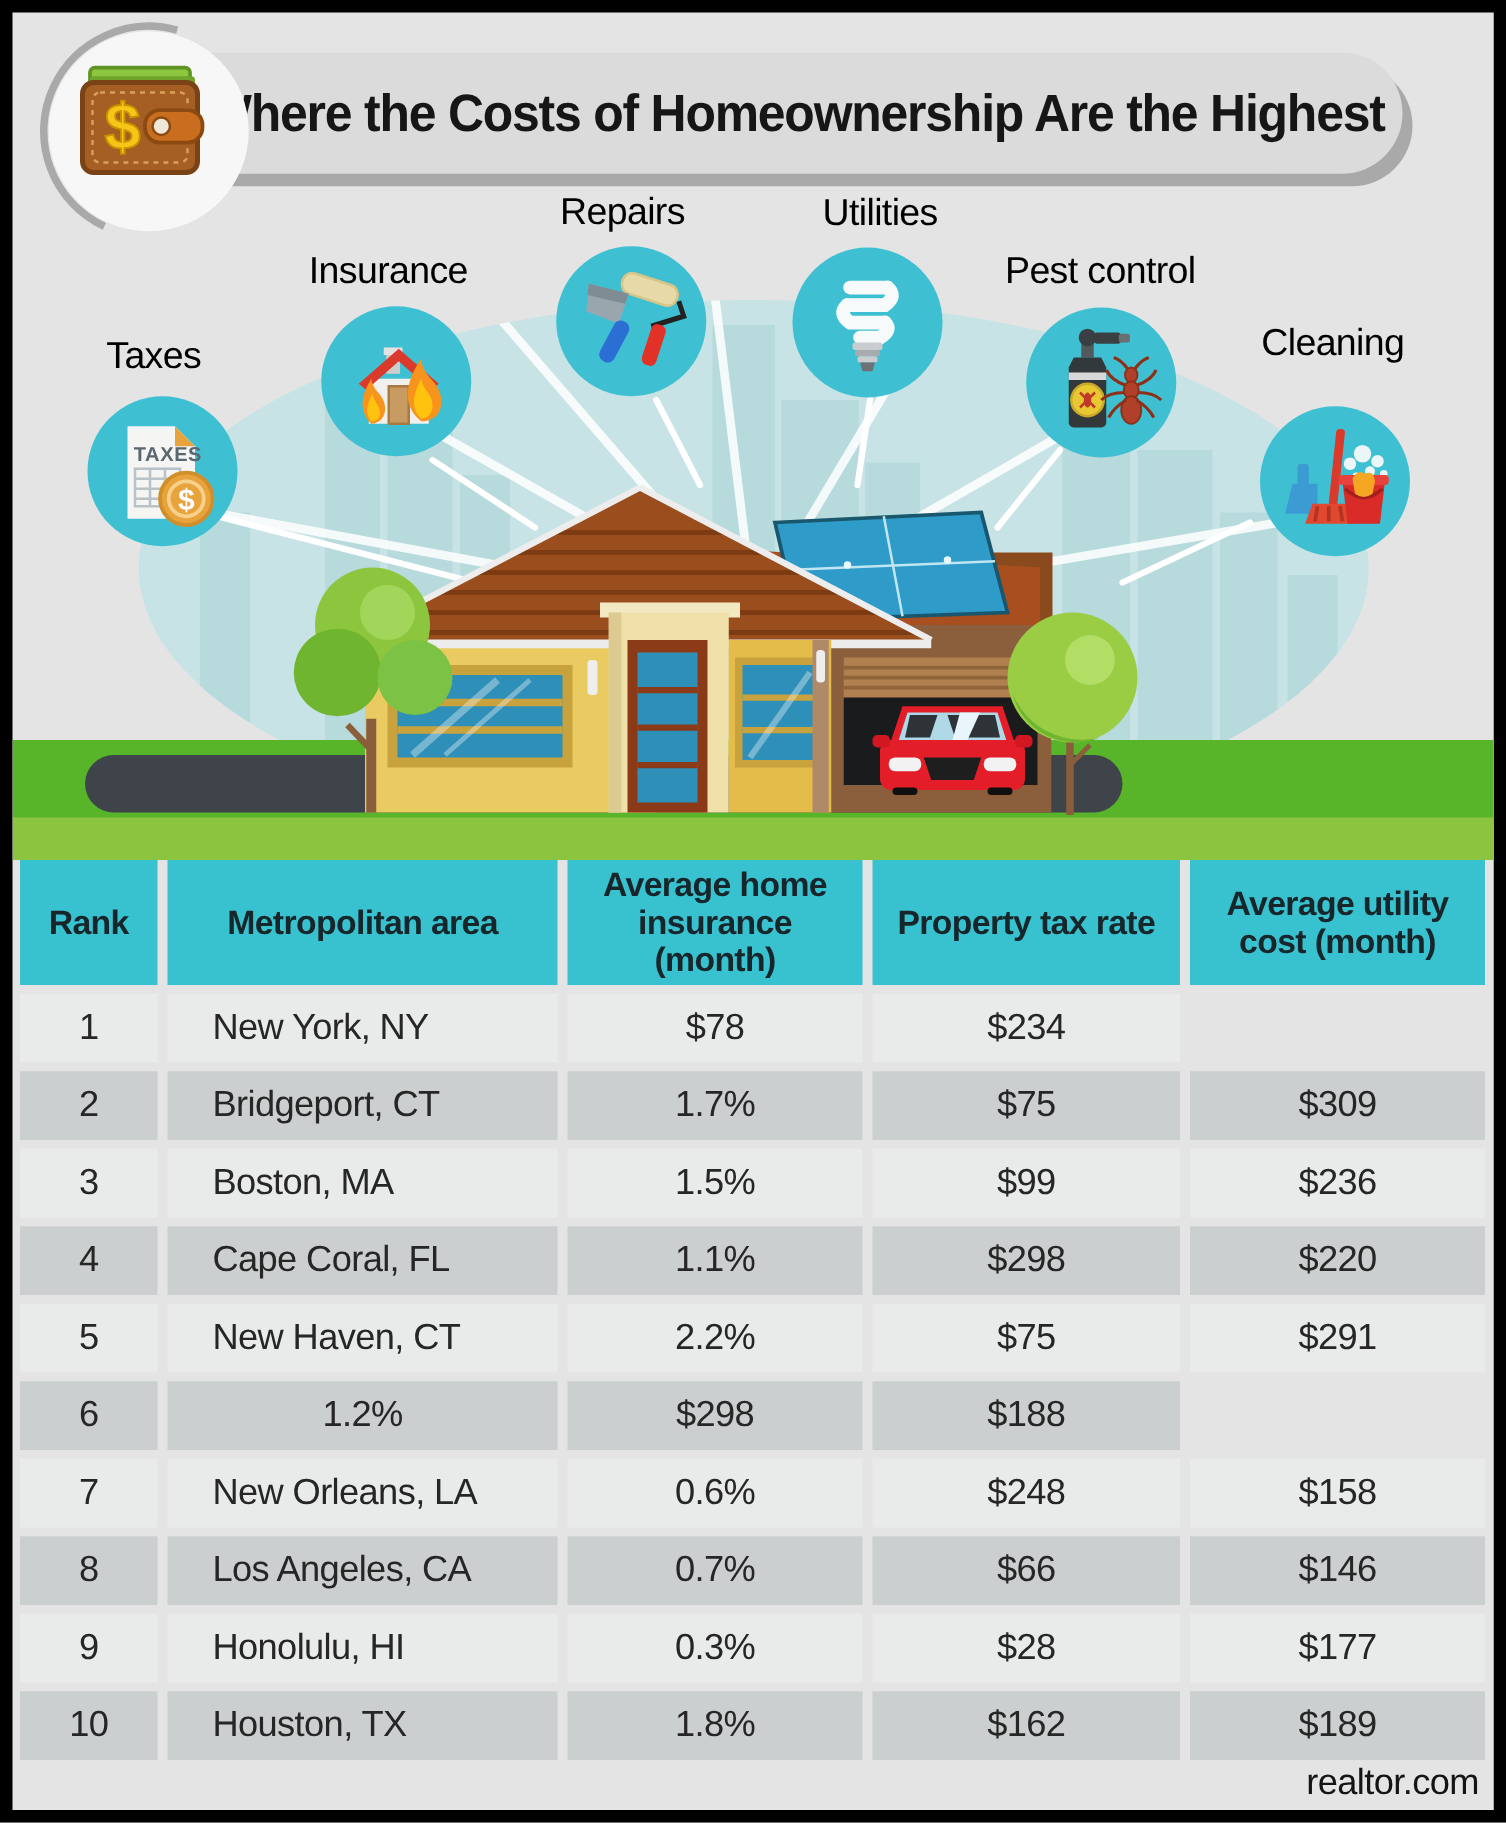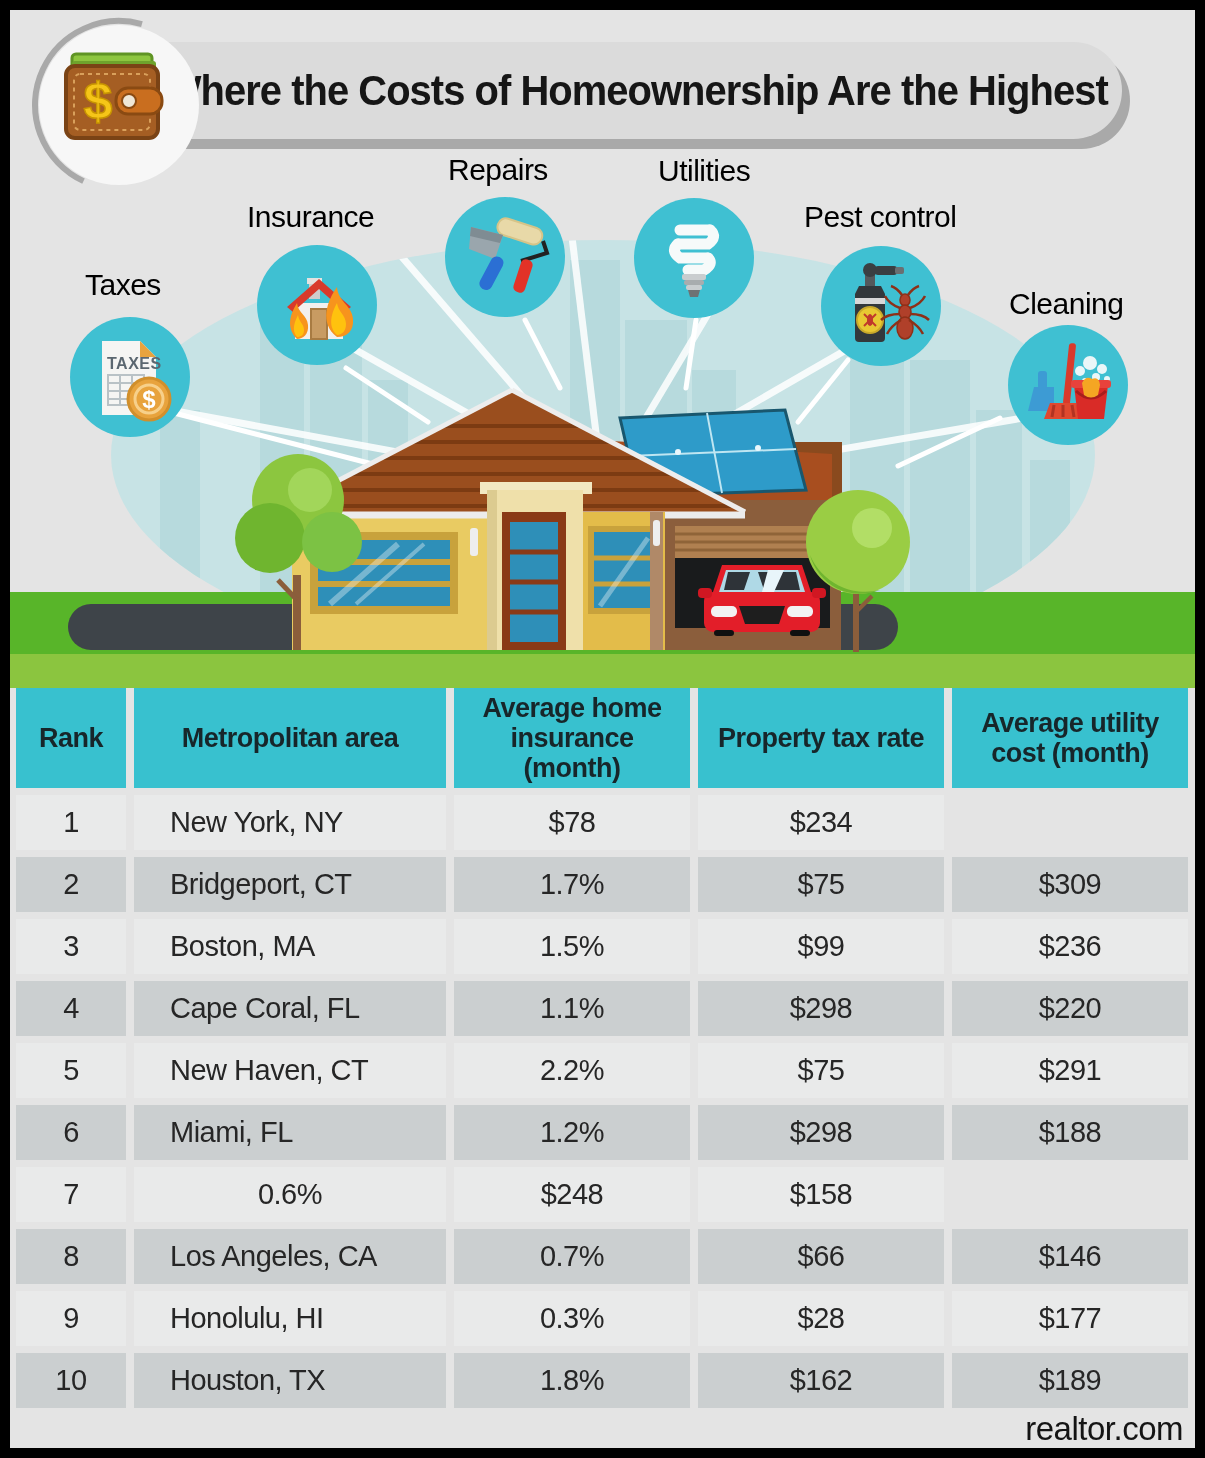--- a/index.html
+++ b/index.html
@@ -47,21 +47,21 @@
   }
   .tcell{
     height:55px;display:flex;align-items:center;justify-content:center;
     font-size:29px;color:#262626;letter-spacing:-.5px;box-sizing:border-box;
   }
   .trow:nth-child(odd) .tcell{background:#E9EAEA;}
   .trow:nth-child(even) .tcell{background:#CBCFD0;}
   .tcell.c1{justify-content:flex-start;padding-left:36px;}
   
   .src{
-    position:absolute;right:12px;top:1400px;font-size:33px;color:#141414;
+    position:absolute;right:12px;top:1400px;font-size:29px;color:#141414;
     letter-spacing:-.5px;
   }
 </style>
 </head>
 <body>
 
 <div class="content">
 
   <div class="hdr">
     <div class="banner">
@@ -245,21 +245,21 @@
     </svg>
 
     
   </div>
 
   <div class="cat-label" style="left:75px;top:258px">Taxes</div>
   <div class="cat-label" style="left:237px;top:190px">Insurance</div>
   <div class="cat-label" style="left:438px;top:143px">Repairs</div>
   <div class="cat-label" style="left:648px;top:144px">Utilities</div>
   <div class="cat-label" style="left:794px;top:190px">Pest control</div>
-  <div class="cat-label" style="left:999px;top:277px">Cleaning</div>
+  <div class="cat-label" style="left:999px;top:248px">Cleaning</div>
 
   <div class="cat-circle" style="left:60px;top:307px">
     <svg width="120" height="120" viewBox="0 0 120 120">
       <path d="M32 24 h38 l16 16 v58 h-54 z" fill="#F5F5F3"></path>
       <path d="M70 24 l16 16 h-16 z" fill="#E8A33D"></path>
       <text x="37" y="52" font-size="16" font-weight="bold" fill="#5B6770" letter-spacing="0.5">TAXES</text>
       <g stroke="#B9C2C6" stroke-width="2" fill="none">
         <rect x="38" y="58" width="36" height="30"></rect>
         <line x1="38" y1="66" x2="74" y2="66"></line>
           <line x1="38" y1="74" x2="74" y2="74"></line>
@@ -421,27 +421,27 @@
         </div>
         <div class="trow">
           <div class="tcell c0">5</div>
           <div class="tcell c1">New Haven, CT</div>
           <div class="tcell c2">2.2%</div>
           <div class="tcell c3">$75</div>
           <div class="tcell c4">$291</div>
         </div>
         <div class="trow">
           <div class="tcell c0">6</div>
-          <div class="tcell c1">Miami, FL</div>
           <div class="tcell c2">1.2%</div>
           <div class="tcell c3">$298</div>
           <div class="tcell c4">$188</div>
         </div>
         <div class="trow">
           <div class="tcell c0">7</div>
+          <div class="tcell c1">New Orleans, LA</div>
           <div class="tcell c2">0.6%</div>
           <div class="tcell c3">$248</div>
           <div class="tcell c4">$158</div>
         </div>
         <div class="trow">
           <div class="tcell c0">8</div>
           <div class="tcell c1">Los Angeles, CA</div>
           <div class="tcell c2">0.7%</div>
           <div class="tcell c3">$66</div>
           <div class="tcell c4">$146</div>

